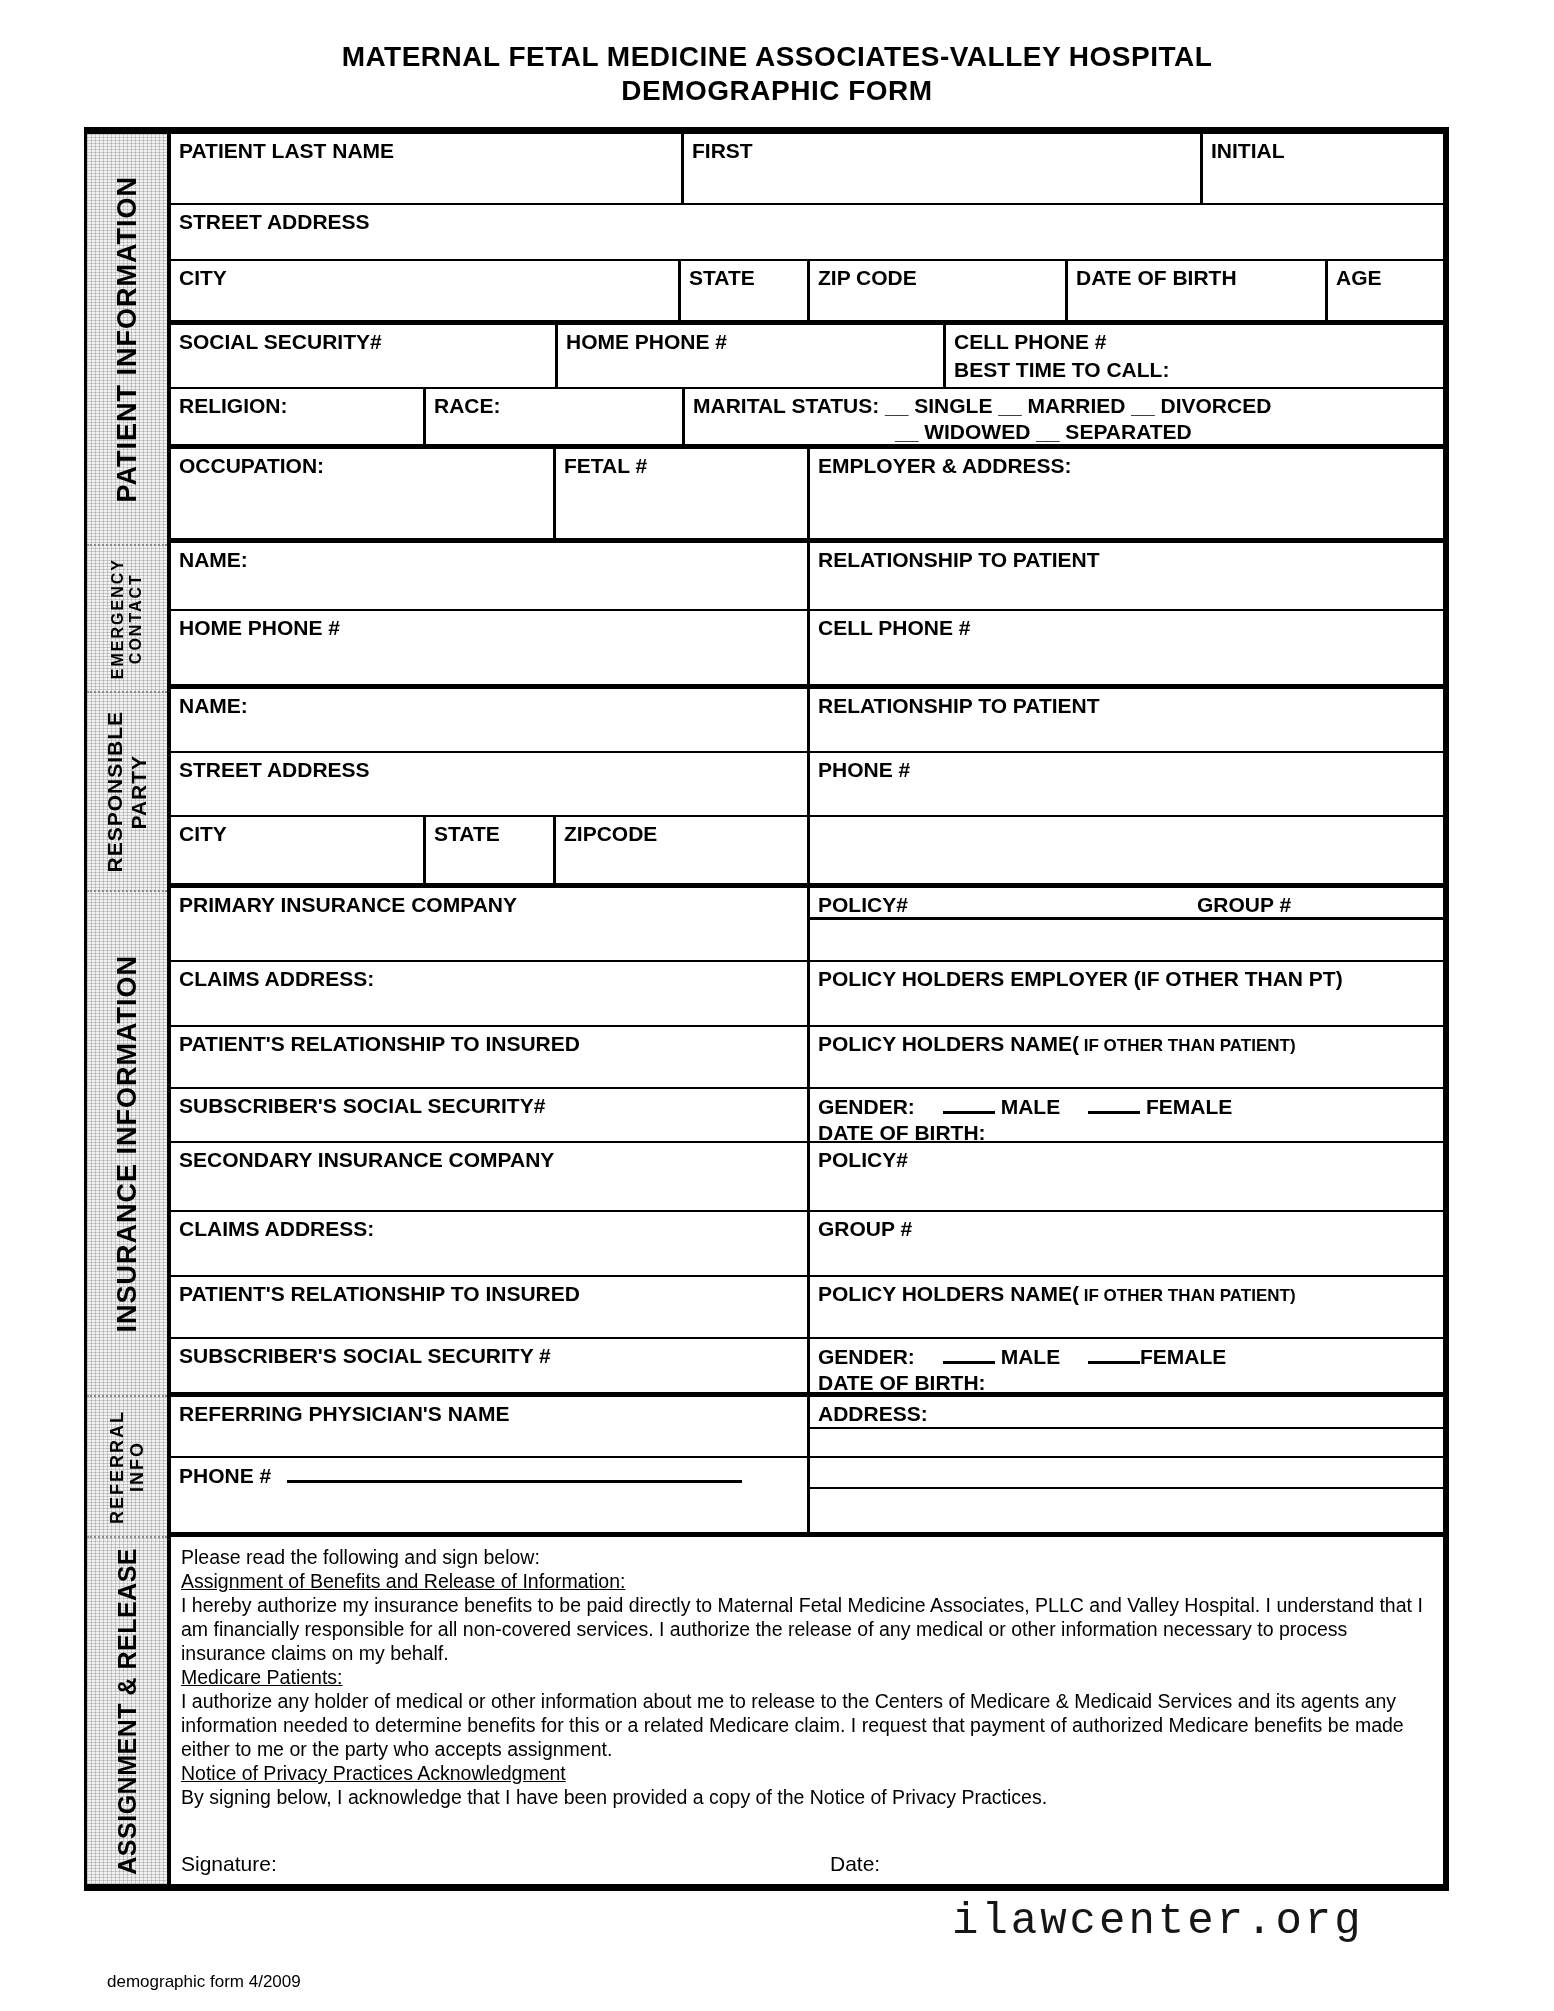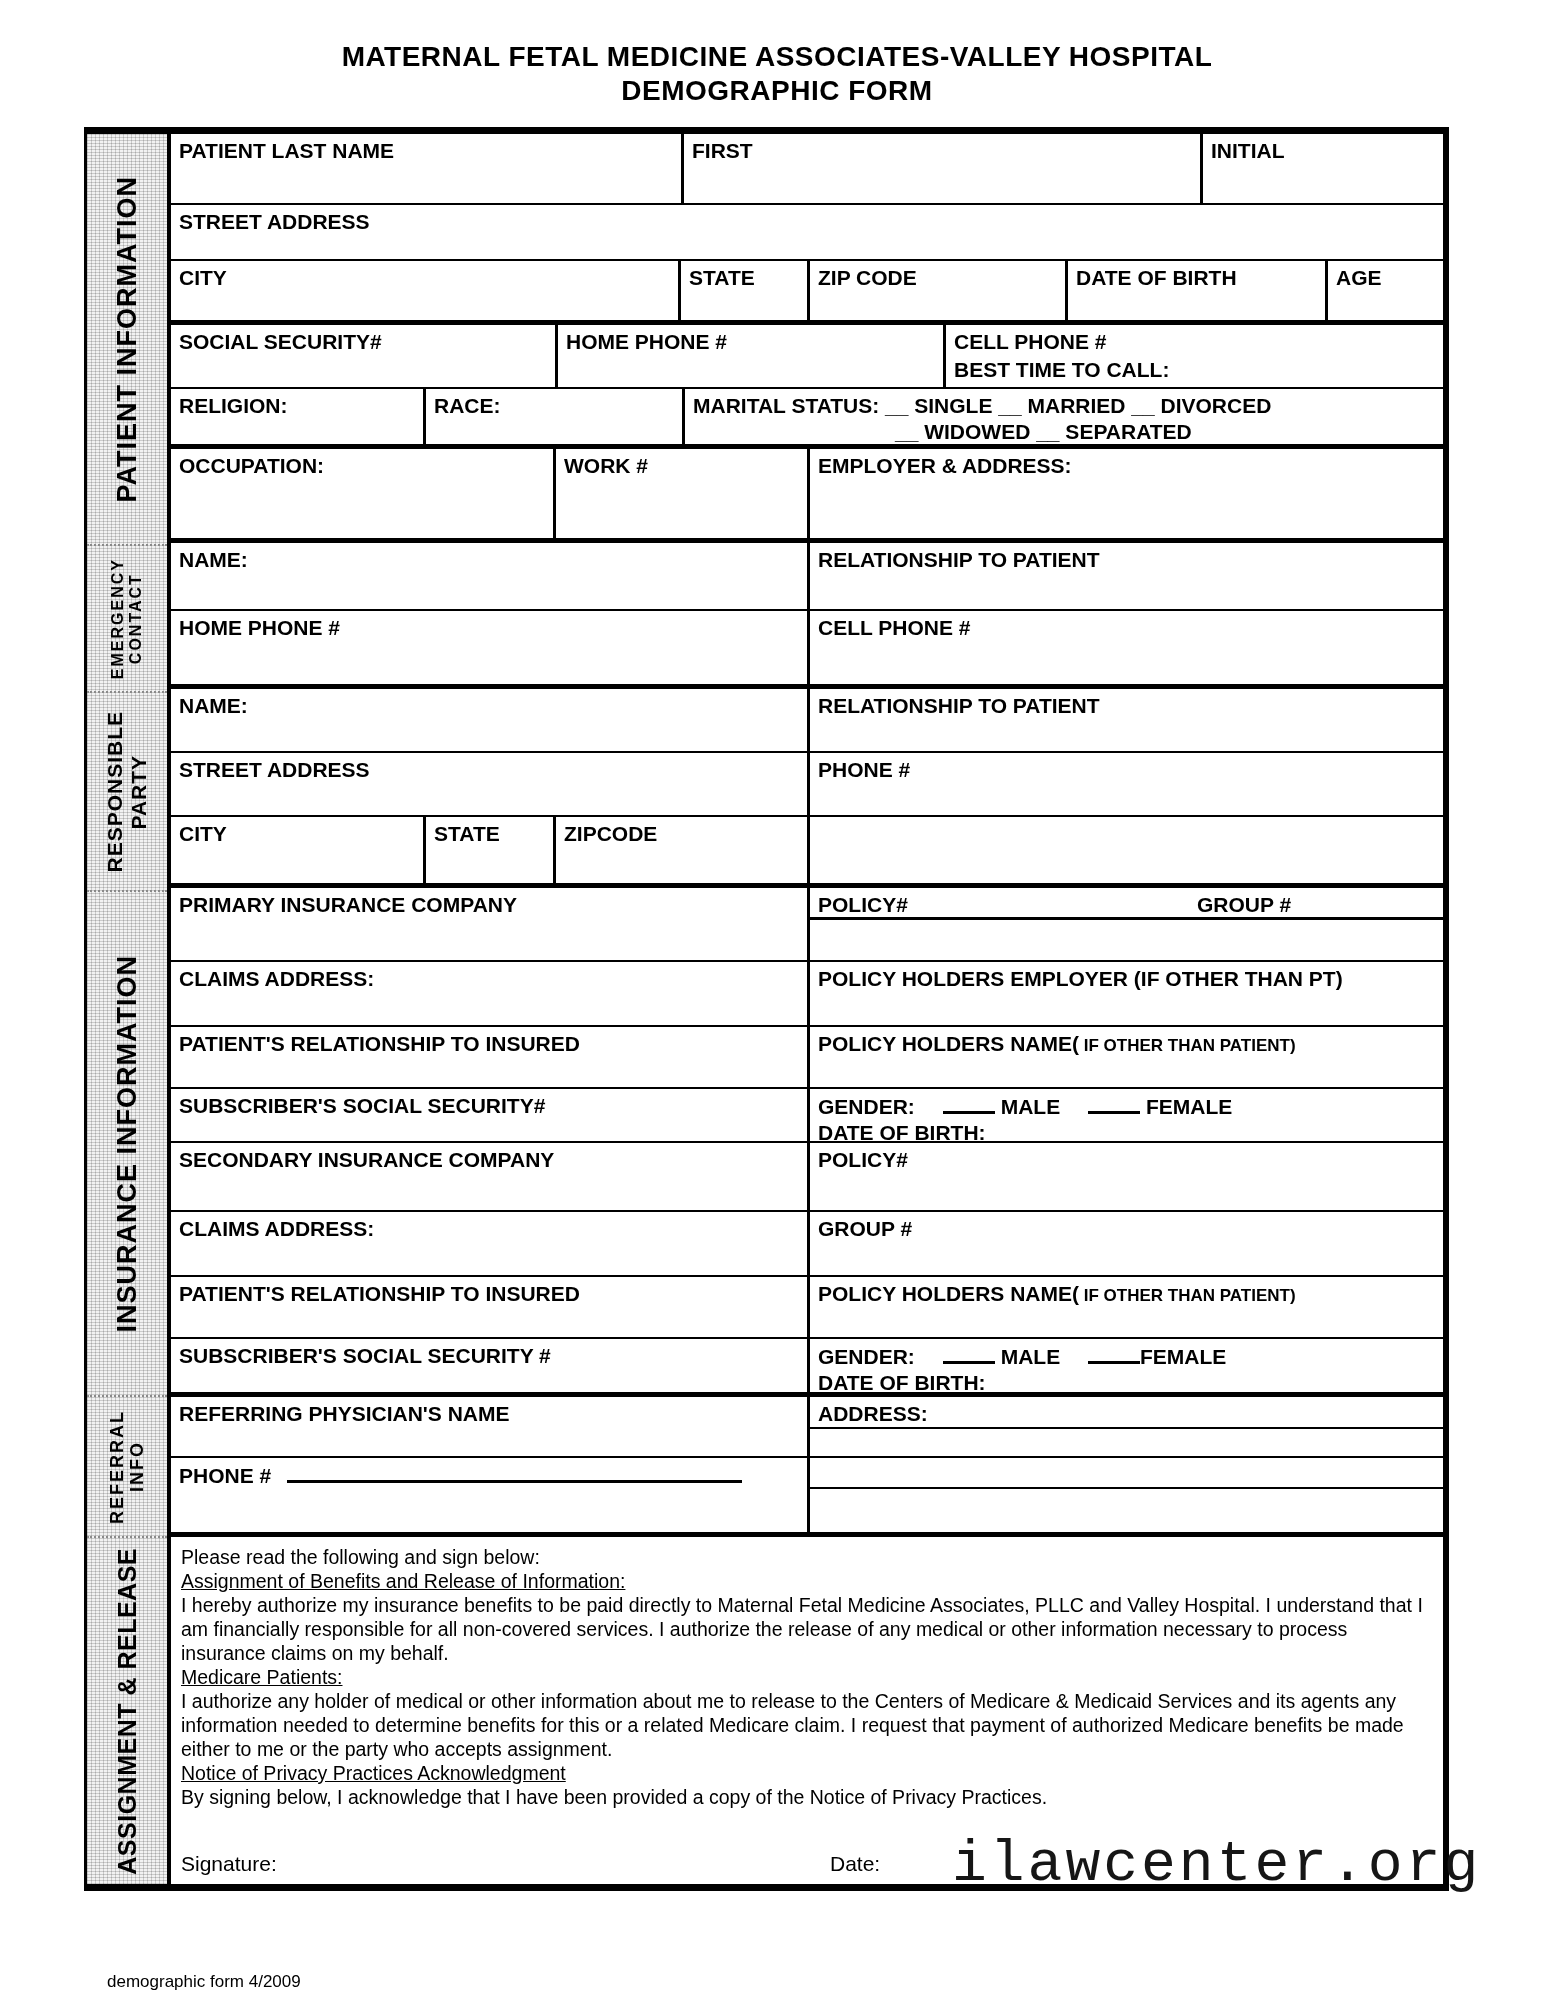--- a/index.html
+++ b/index.html
@@ -37,22 +37,22 @@
   .blank{display:inline-block;border-bottom:3px solid #000;height:18px;vertical-align:baseline;}
   .indent2{padding-left:210px;padding-top:0;}
   .subline{border-bottom:3px solid #000;box-sizing:border-box;}
   .subline-thin{border-bottom:2px solid #000;box-sizing:border-box;}
   
   .asg{font-size:19.5px;line-height:24px;padding:8px 18px 0 10px;}
   .asg .hd{text-decoration:underline;}
   .sigrow{position:absolute;left:10px;bottom:8px;width:1250px;font-size:21px;}
   .datelbl{position:absolute;left:649px;top:0;}
   
-  .watermark{position:absolute;left:952px;top:1832px;font-family:"Liberation Mono","DejaVu Sans Mono",monospace;
-             font-size:58px;letter-spacing:3px;color:#161616;}
+  .watermark{position:absolute;left:952px;top:1896px;font-family:"Liberation Mono","DejaVu Sans Mono",monospace;
+             font-size:44px;letter-spacing:3px;color:#161616;}
   .version{position:absolute;left:107px;top:1972px;font-size:17px;color:#000;}
 </style>
 </head>
 <body>
 
 <div class="page">
 
   <div class="title">
     <div>MATERNAL FETAL MEDICINE ASSOCIATES-VALLEY HOSPITAL</div>
     <div>DEMOGRAPHIC FORM</div>
@@ -152,21 +152,21 @@
           <span class="lbl">MARITAL STATUS: __ SINGLE __ MARRIED __ DIVORCED</span>
           <span class="lbl indent2">__ WIDOWED  __ SEPARATED</span>
         </div>
       </div>
 
       <div class="r tb" style="height:94px;">
         <div class="c" style="width:382px;">
             <span class="lbl">OCCUPATION:</span>
           </div>
         <div class="c" style="width:254px;">
-            <span class="lbl">WORK #</span>
+            <span class="lbl">FETAL #</span>
           </div>
         <div class="c" style="width:636px;">
             <span class="lbl">EMPLOYER &amp; ADDRESS:</span>
           </div>
       </div>
 
       <div class="r" style="height:68px;">
         <div class="c" style="width:636px;">
             <span class="lbl">NAME:</span>
           </div>

